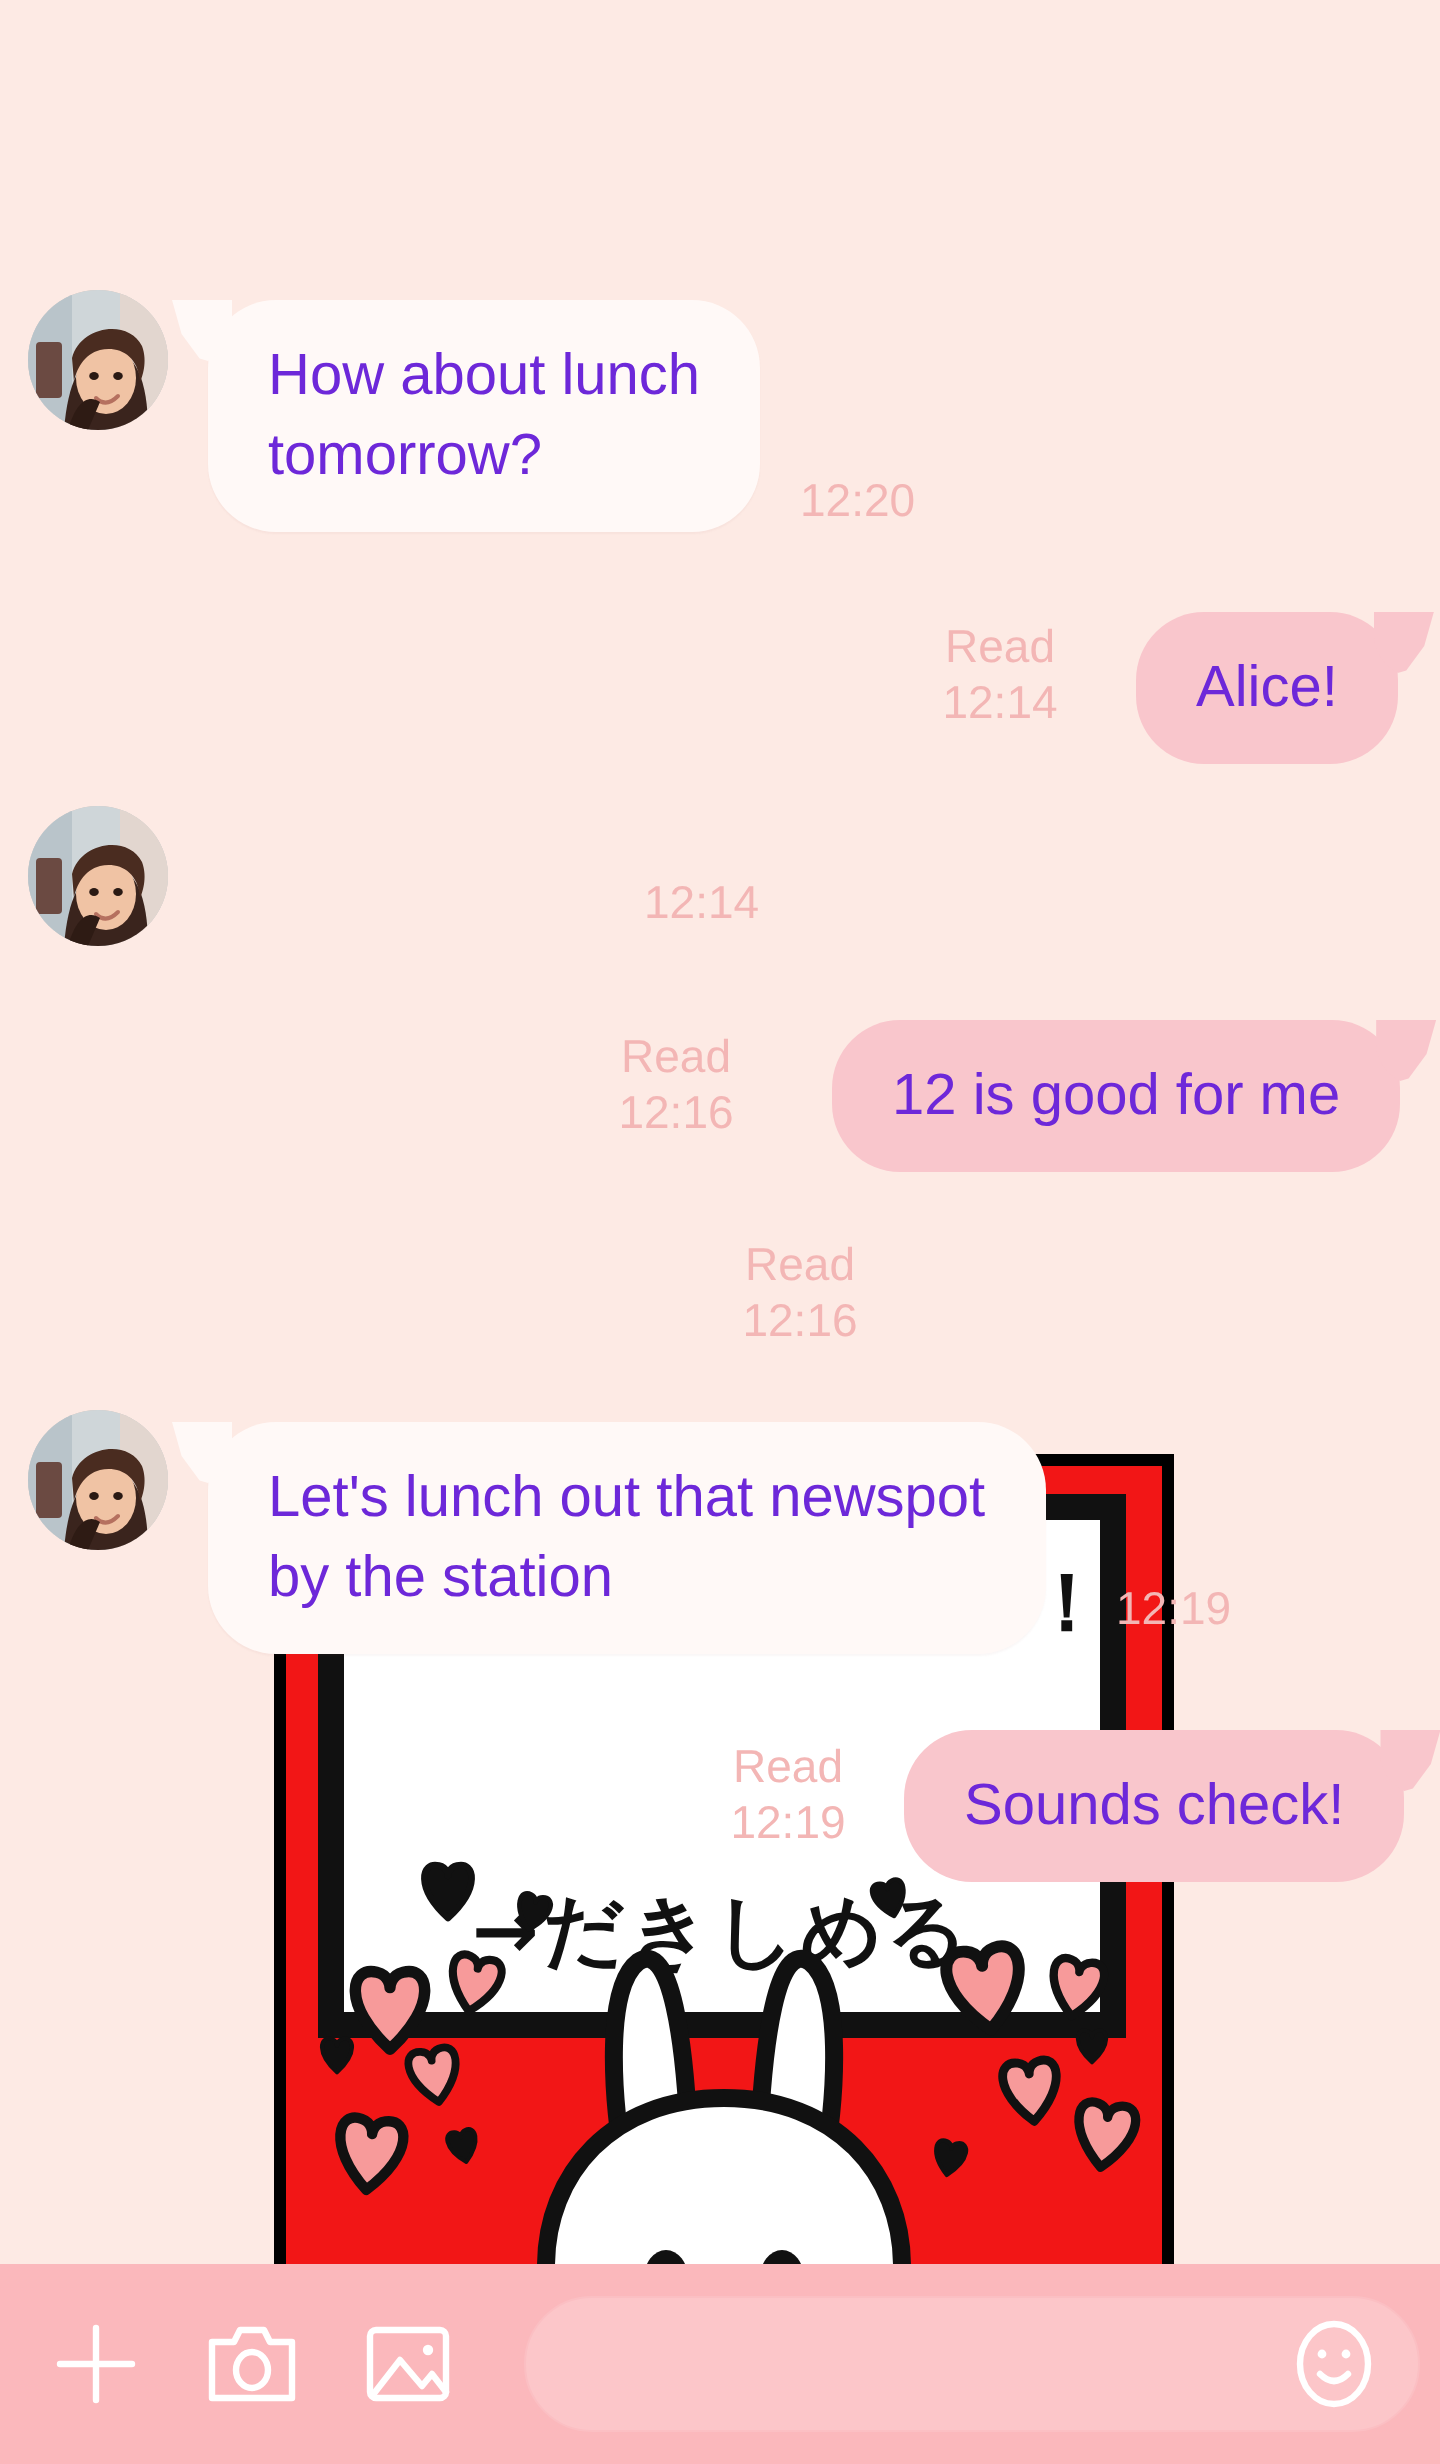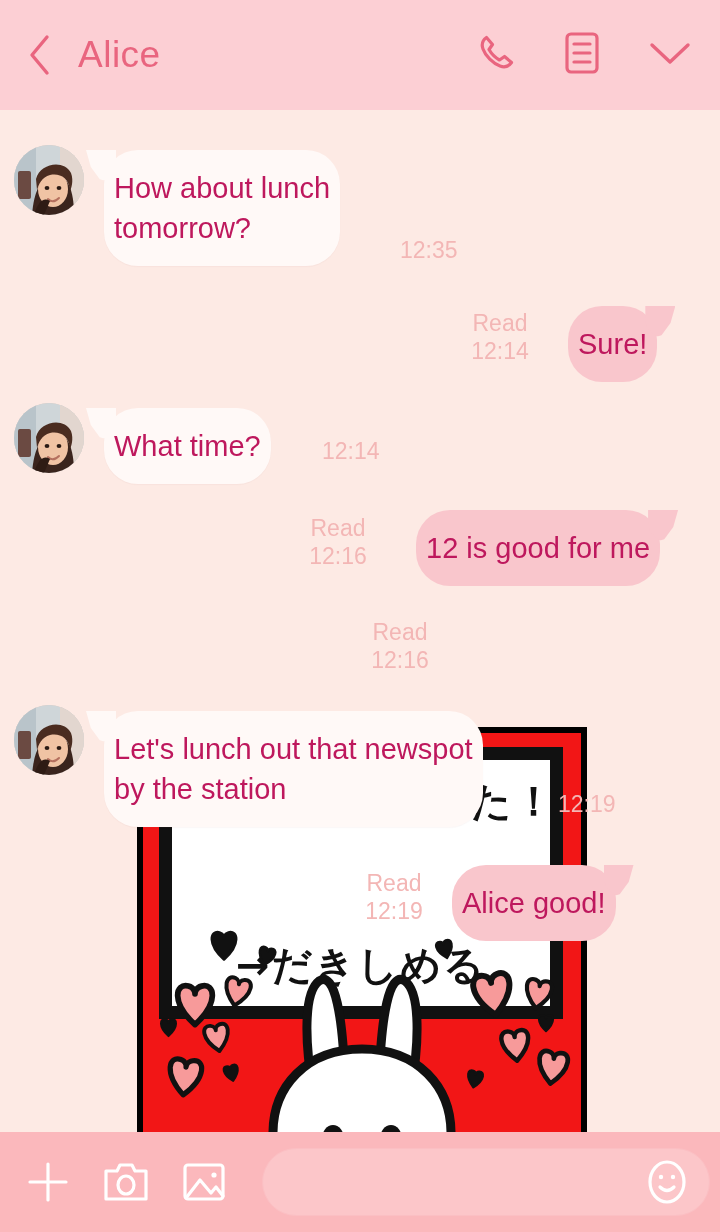--- a/index.html
+++ b/index.html
@@ -55,24 +55,24 @@
     position: absolute;
     width: 70px; height: 70px;
     border-radius: 50%;
     overflow: hidden;
     background: #d9c3b8;
   }
 
   
   .bubble {
     position: absolute;
-    padding: 18px 10px;
+    padding: 18px 30px;
     font-size: 29px;
     line-height: 40px;
-    color: #be185d;
+    color: #6d28d9;
     white-space: pre-line;
   }
   .bubble.incoming {
     background: #FFF9F7;
     border-radius: 34px;
     box-shadow: 0 1px 1px rgba(160,90,90,.05);
   }
   .bubble.outgoing {
     background: #F9C6CC;
     border-radius: 34px;
@@ -176,56 +176,20 @@
     color: #8C4250;
     height: 100%;
   }
   #msg-input::placeholder { color: #F2A7AC; }
 </style>
 </head>
 <body>
 
 <div id="app">
 
-  <div id="header">
-
-    <div id="back-btn">
-      <svg width="26" height="44" viewBox="0 0 26 44">
-        <path d="M21 4 L6 22 L21 40" fill="none" stroke="#E9657F" stroke-width="3.4" stroke-linecap="round" stroke-linejoin="round"></path>
-      </svg>
-    </div>
-
-    <div id="chat-title">Alice</div>
-
-    <div id="header-actions">
-
-      <div class="hdr-icon">
-        <svg width="44" height="44" viewBox="0 0 44 44">
-          <path d="M12.5 6.5 C9 9 7 12.5 9 18 C11.6 25.2 18.8 32.4 26 35 C31.5 37 35 35 37.5 31.5
-                   L30.5 25.5 L25.5 29 C22 27 17 22 15 18.5 L18.5 13.5 Z" fill="none" stroke="#E9657F" stroke-width="3.2" stroke-linejoin="round" stroke-linecap="round"></path>
-        </svg>
-      </div>
-
-      <div class="hdr-icon">
-        <svg width="40" height="46" viewBox="0 0 40 46">
-          <rect x="5" y="4" width="30" height="38" rx="4" ry="4" fill="none" stroke="#E9657F" stroke-width="3.2"></rect>
-          <line x1="12" y1="14" x2="28" y2="14" stroke="#E9657F" stroke-width="3.2" stroke-linecap="round"></line>
-          <line x1="12" y1="23" x2="28" y2="23" stroke="#E9657F" stroke-width="3.2" stroke-linecap="round"></line>
-          <line x1="12" y1="32" x2="28" y2="32" stroke="#E9657F" stroke-width="3.2" stroke-linecap="round"></line>
-        </svg>
-      </div>
-
-      <div class="hdr-icon">
-        <svg width="48" height="34" viewBox="0 0 48 34">
-          <path d="M6 9 L24 26 L42 9" fill="none" stroke="#E9657F" stroke-width="3.4" stroke-linecap="round" stroke-linejoin="round"></path>
-        </svg>
-      </div>
-
-    </div>
-  </div>
 
   <div id="chat">
 
     <div id="sticker">
       <div class="stk-red"></div>
 
       <div class="stk-inner-border">
         <div class="stk-line" id="stk-line1">彼氏があらわれた！</div>
         <div class="stk-line" id="stk-line3">→だきしめる</div>
       </div>
@@ -282,44 +246,43 @@
         <ellipse cx="39" cy="44" rx="15" ry="18" fill="#f0c3a4"></ellipse>
         <path d="M22 34 C26 18 50 14 57 28 C60 36 57 44 56 46 C55 32 45 28 36 30 C28 32 24 40 23 46 Z" fill="#4a2c20"></path>
         <ellipse cx="33" cy="43" rx="2.4" ry="2" fill="#2a1a14"></ellipse>
         <ellipse cx="45" cy="43" rx="2.4" ry="2" fill="#2a1a14"></ellipse>
         <path d="M34 54 Q39 59 45 53" fill="none" stroke="#b5705f" stroke-width="2" stroke-linecap="round"></path>
         <path d="M20 70 C24 56 30 52 36 56 L30 70 Z" fill="#2e1b14"></path>
       </svg>
     </div>
     <div class="bubble incoming" style="left:104px; top:40px; max-width:420px;">How about lunch
 tomorrow?</div>
-    <div class="meta right-of" style="left:400px; top:126px; width:110px;">12:35</div>
+    <div class="meta right-of" style="left:400px; top:126px; width:110px;">12:20</div>
 
     <div class="meta left-of" style="left:440px; top:199px; width:120px;">
       <div>Read</div>
       <div>12:14</div>
     </div>
-    <div class="bubble outgoing" style="left:568px; top:196px;">Sure!</div>
+    <div class="bubble outgoing" style="left:568px; top:196px;">Alice!</div>
 
     <div class="avatar" style="left:14px; top:293px;">
       <svg viewBox="0 0 70 70" width="70" height="70">
         <rect width="70" height="70" fill="#cfd6d9"></rect>
         <rect x="0" y="0" width="22" height="70" fill="#b9c4ca"></rect>
         <rect x="4" y="26" width="13" height="28" rx="2" fill="#6b4a42"></rect>
         <rect x="46" y="0" width="24" height="70" fill="#e2d6cf"></rect>
         <path d="M18 70 C20 46 26 34 38 31 C52 28 60 42 60 70 Z" fill="#3a241d"></path>
         <ellipse cx="39" cy="44" rx="15" ry="18" fill="#f0c3a4"></ellipse>
         <path d="M22 34 C26 18 50 14 57 28 C60 36 57 44 56 46 C55 32 45 28 36 30 C28 32 24 40 23 46 Z" fill="#4a2c20"></path>
         <ellipse cx="33" cy="43" rx="2.4" ry="2" fill="#2a1a14"></ellipse>
         <ellipse cx="45" cy="43" rx="2.4" ry="2" fill="#2a1a14"></ellipse>
         <path d="M34 54 Q39 59 45 53" fill="none" stroke="#b5705f" stroke-width="2" stroke-linecap="round"></path>
         <path d="M20 70 C24 56 30 52 36 56 L30 70 Z" fill="#2e1b14"></path>
       </svg>
     </div>
-    <div class="bubble incoming" style="left:104px; top:298px;">What time?</div>
     <div class="meta right-of" style="left:322px; top:327px; width:110px;">12:14</div>
 
     <div class="meta left-of" style="left:278px; top:404px; width:120px;">
       <div>Read</div>
       <div>12:16</div>
     </div>
     <div class="bubble outgoing" style="left:416px; top:400px;">12 is good for me</div>
 
     <div class="meta left-of" style="left:340px; top:508px; width:120px; z-index:20;">
       <div>Read</div>
@@ -342,21 +305,21 @@
       </svg>
     </div>
     <div class="bubble incoming" style="left:104px; top:601px; z-index:20;">Let's lunch out that newspot
 by the station</div>
     <div class="meta right-of" style="left:558px; top:680px; width:110px; z-index:20;">12:19</div>
 
     <div class="meta left-of" style="left:334px; top:759px; width:120px; z-index:20;">
       <div>Read</div>
       <div>12:19</div>
     </div>
-    <div class="bubble outgoing" style="left:452px; top:755px; z-index:20;">Alice good!</div>
+    <div class="bubble outgoing" style="left:452px; top:755px; z-index:20;">Sounds check!</div>
 
   </div>
 
   <div id="footer">
 
     <svg class="ft-icon" width="52" height="52" viewBox="0 0 52 52">
       <line x1="26" y1="8" x2="26" y2="44" stroke="#ffffff" stroke-width="3.2" stroke-linecap="round"></line>
       <line x1="8" y1="26" x2="44" y2="26" stroke="#ffffff" stroke-width="3.2" stroke-linecap="round"></line>
     </svg>
 

